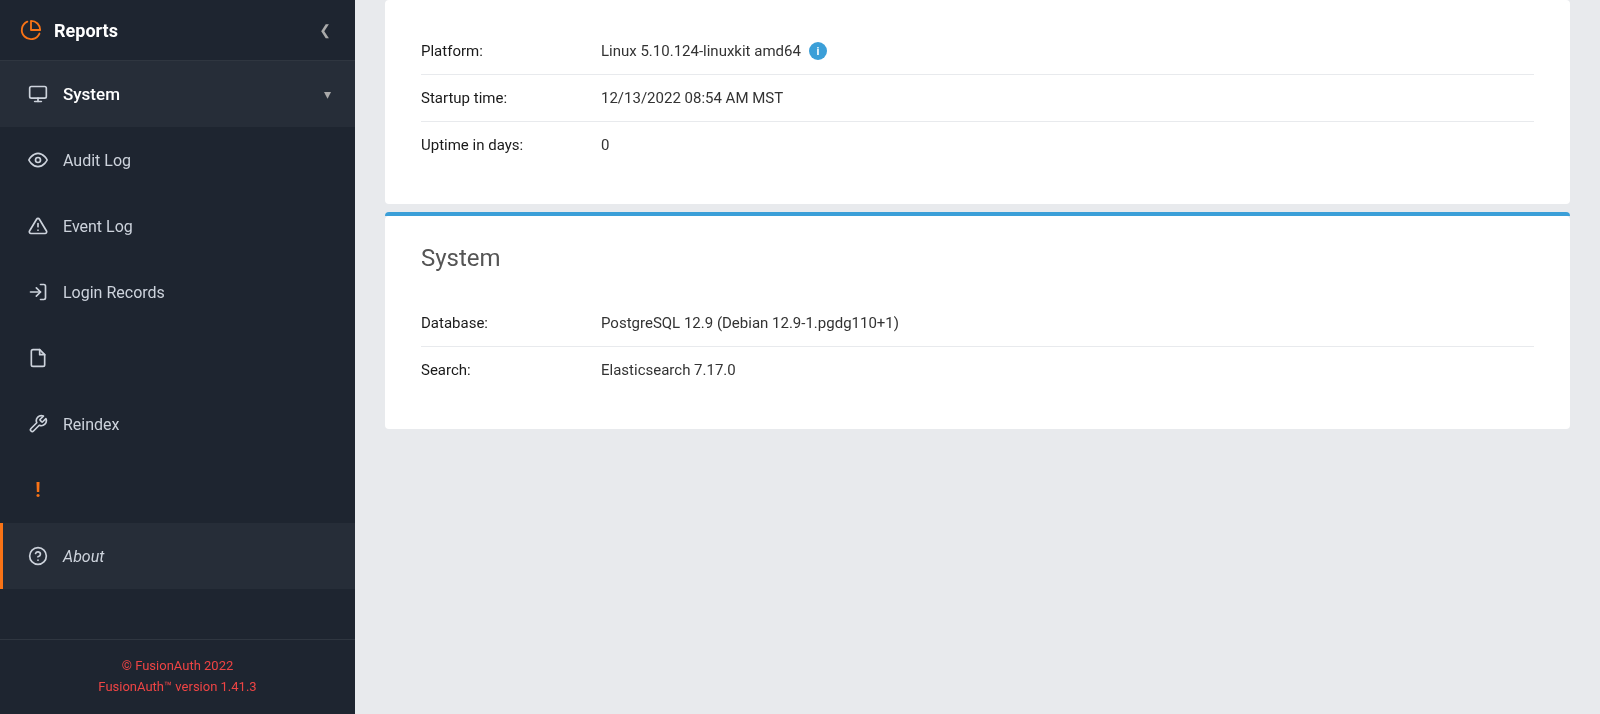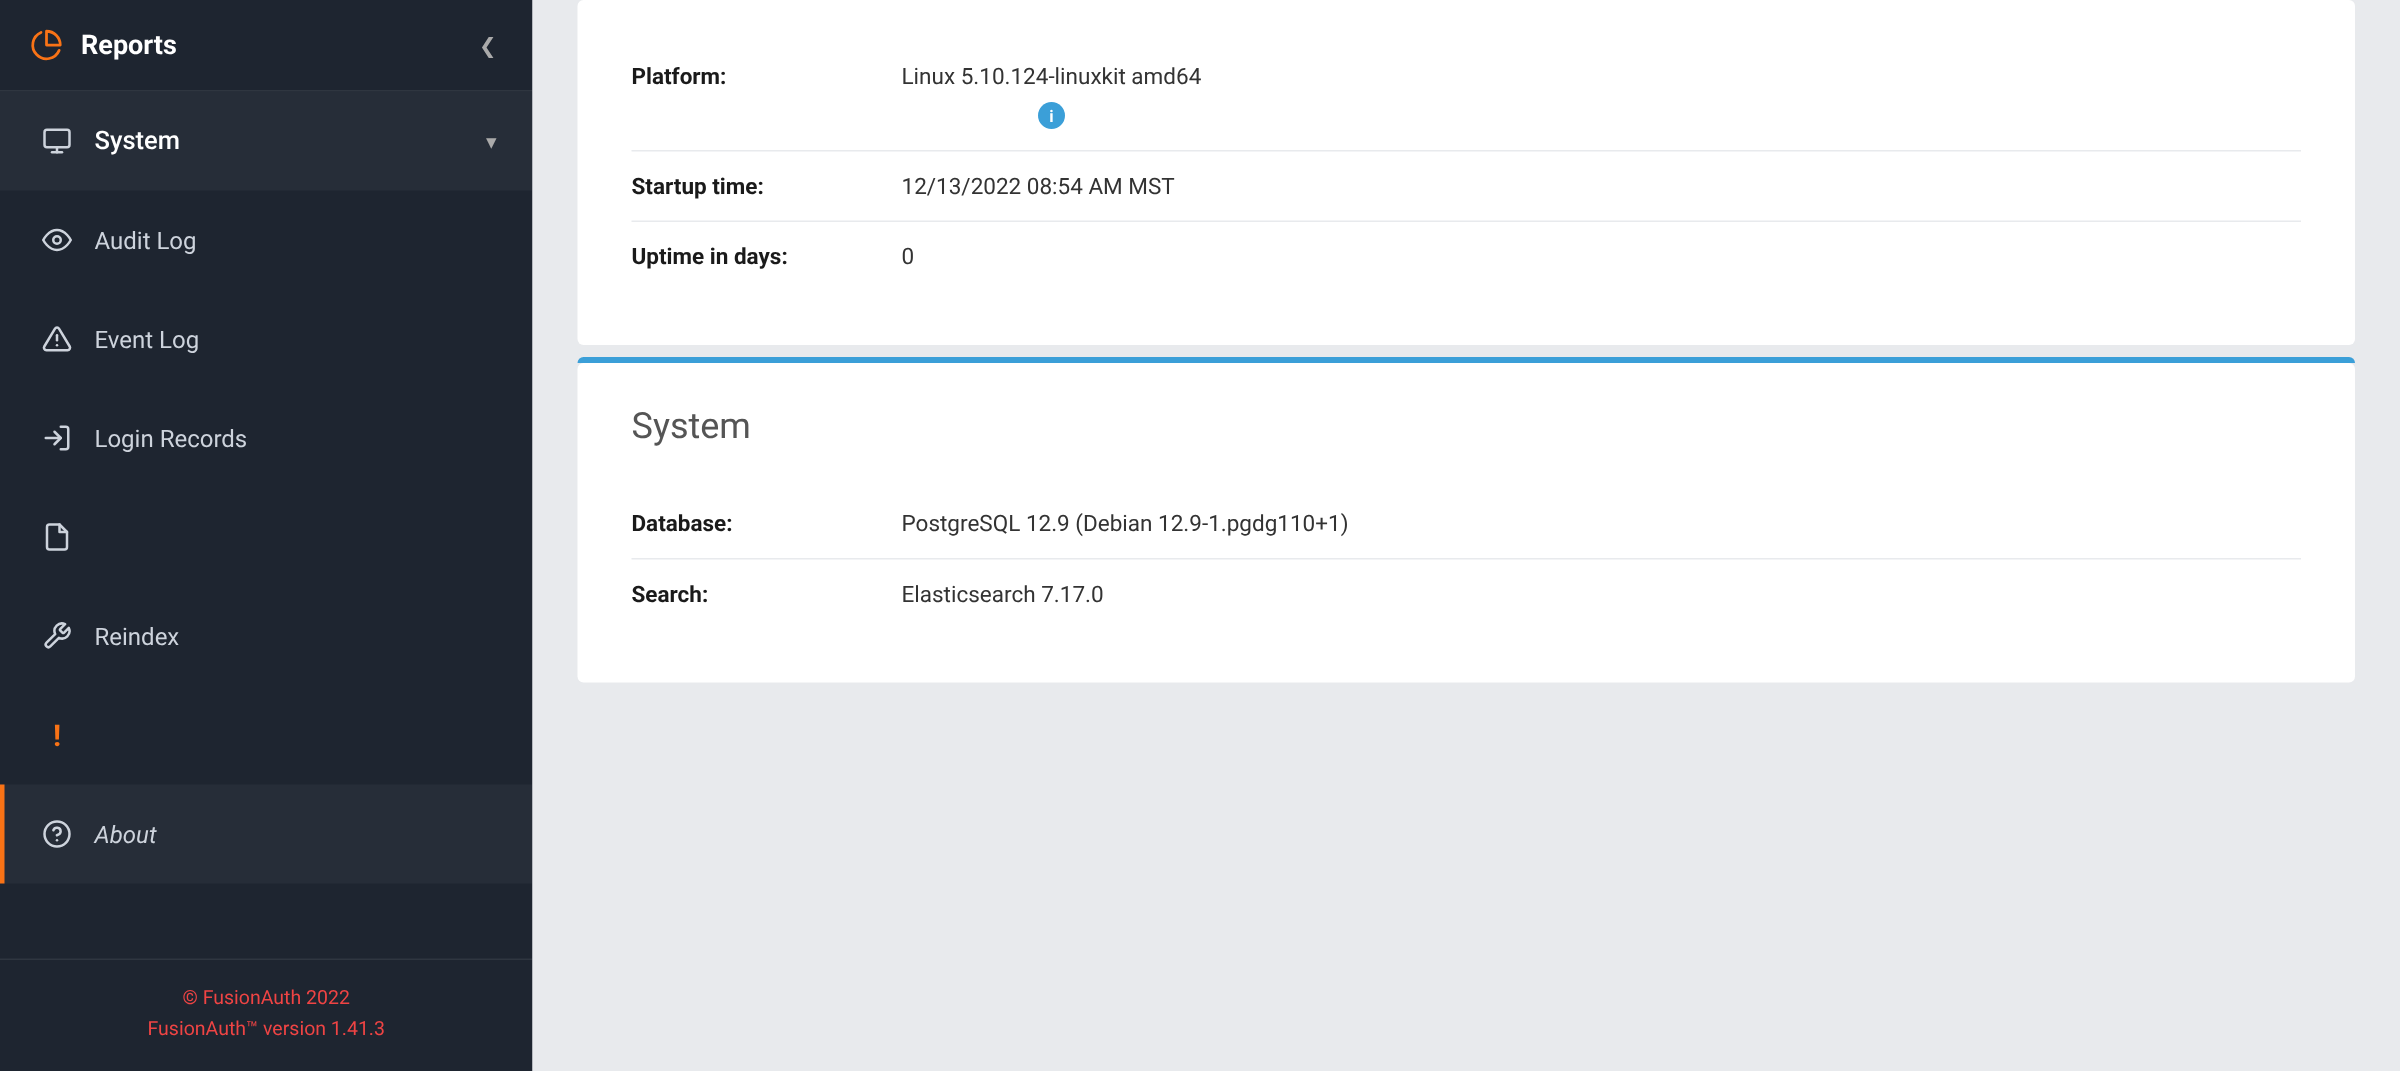--- a/index.html
+++ b/index.html
@@ -169,32 +169,31 @@
       padding: 14px 0;
       border-bottom: 1px solid #e8eaed;
       font-size: 15px;
     }
 
     .info-row:last-child {
       border-bottom: none;
     }
 
     .info-label {
-      font-weight: 700;
+      font-weight: 400;
       color: #1a1a1a;
       width: 180px;
       min-width: 180px;
     }
 
     .info-value {
       color: #333;
       display: flex;
       align-items: center;
       gap: 8px;
-      flex-direction: column;
     }
 
     .info-icon {
       display: inline-flex;
       align-items: center;
       justify-content: center;
       width: 18px;
       height: 18px;
       background: #3b9fd8;
       border-radius: 50%;

